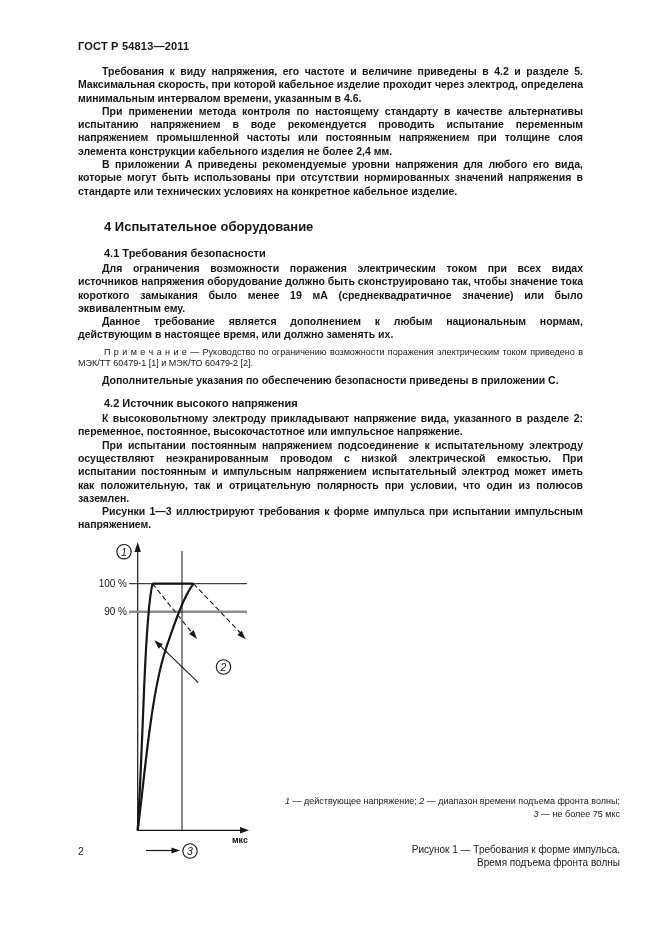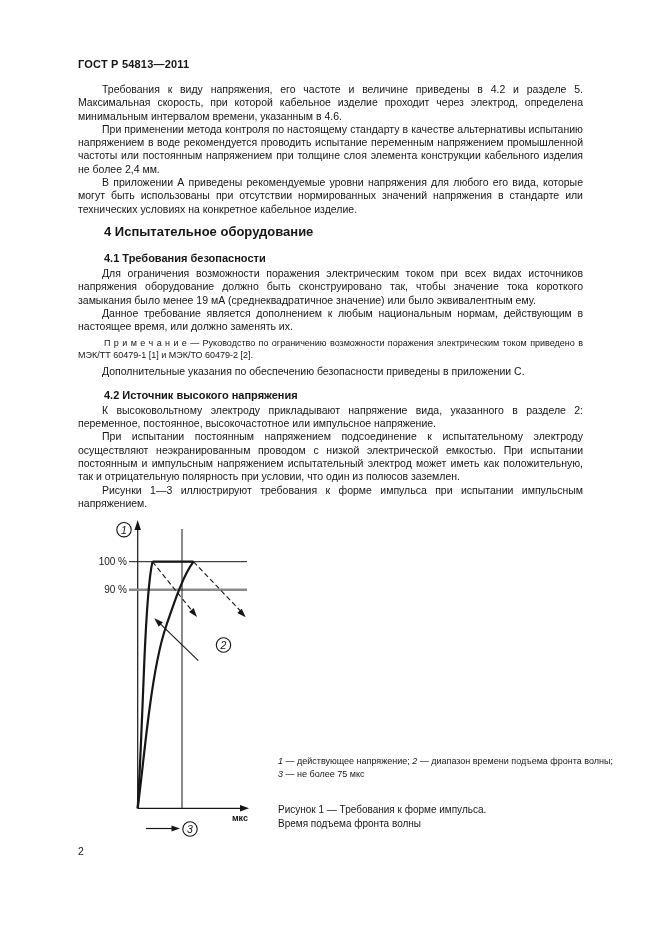--- a/index.html
+++ b/index.html
@@ -2,40 +2,40 @@
 <html><head>
 <meta charset="utf-8">
 <style>
   html,body { margin:0; padding:0; background:#e8e8e8; }
   .page {
     position:relative; width:661px; height:936px; background:#ffffff;
     font-family:"Liberation Sans", sans-serif; color:#161616; overflow:hidden;
     margin:0 auto;
   }
   .content { position:absolute; left:78px; top:0; width:505px; }
-  .doc-header { padding-top:58px; font-weight:bold; font-size:11px; letter-spacing:.2px; }
+  .doc-header { padding-top:40px; font-weight:bold; font-size:11px; letter-spacing:.2px; }
   p.body {
     margin:0; font-size:10.5px; line-height:13.3px;
-    text-align:justify; text-indent:24px;
+    text-align:justify; text-indent:24px;font-weight:bold;
   }
   p.mt1 { margin-top:13px; }
-  h2.sec { margin:8px 0 13px 26px; font-size:13px; font-weight:bold; }
+  h2.sec { margin:21px 0 13px 26px; font-size:13px; font-weight:bold; }
   h3.sub { margin:10px 0 3px 26px; font-size:11px; font-weight:bold; }
   p.note {
     margin:5px 0 4px; font-size:9px; line-height:11.5px;
     text-align:justify; text-indent:26px;
   }
   p.extra { margin:3px 0 2px; }
   .figure-wrap { position:relative; height:335px; margin-top:7px; }
   svg.plot { position:absolute; left:14px; top:0; overflow:visible; }
   svg.plot text { font-family:"Liberation Sans", sans-serif; fill:#161616; }
   .tick-label { font-size:10px; }
   .unit-label { font-size:9px; font-weight:bold; }
   .callout-num { font-size:10.5px; font-style:italic; }
-  .fig-caption { position:absolute; left:200px; top:238px; width:342px; text-align:left; }
+  .fig-caption { position:absolute; left:200px; top:256px; width:342px; text-align:right; }
   .legend-line { font-size:9px; line-height:13px; }
   .legend-line .it { font-style:italic; }
   .cap { font-size:10px; line-height:13.5px; margin-top:22px; }
   .page-num { position:absolute; left:78px; top:845px; font-size:10.5px; }
 </style>
 </head>
 <body>
 
 <div class="page">
   <div class="content">

